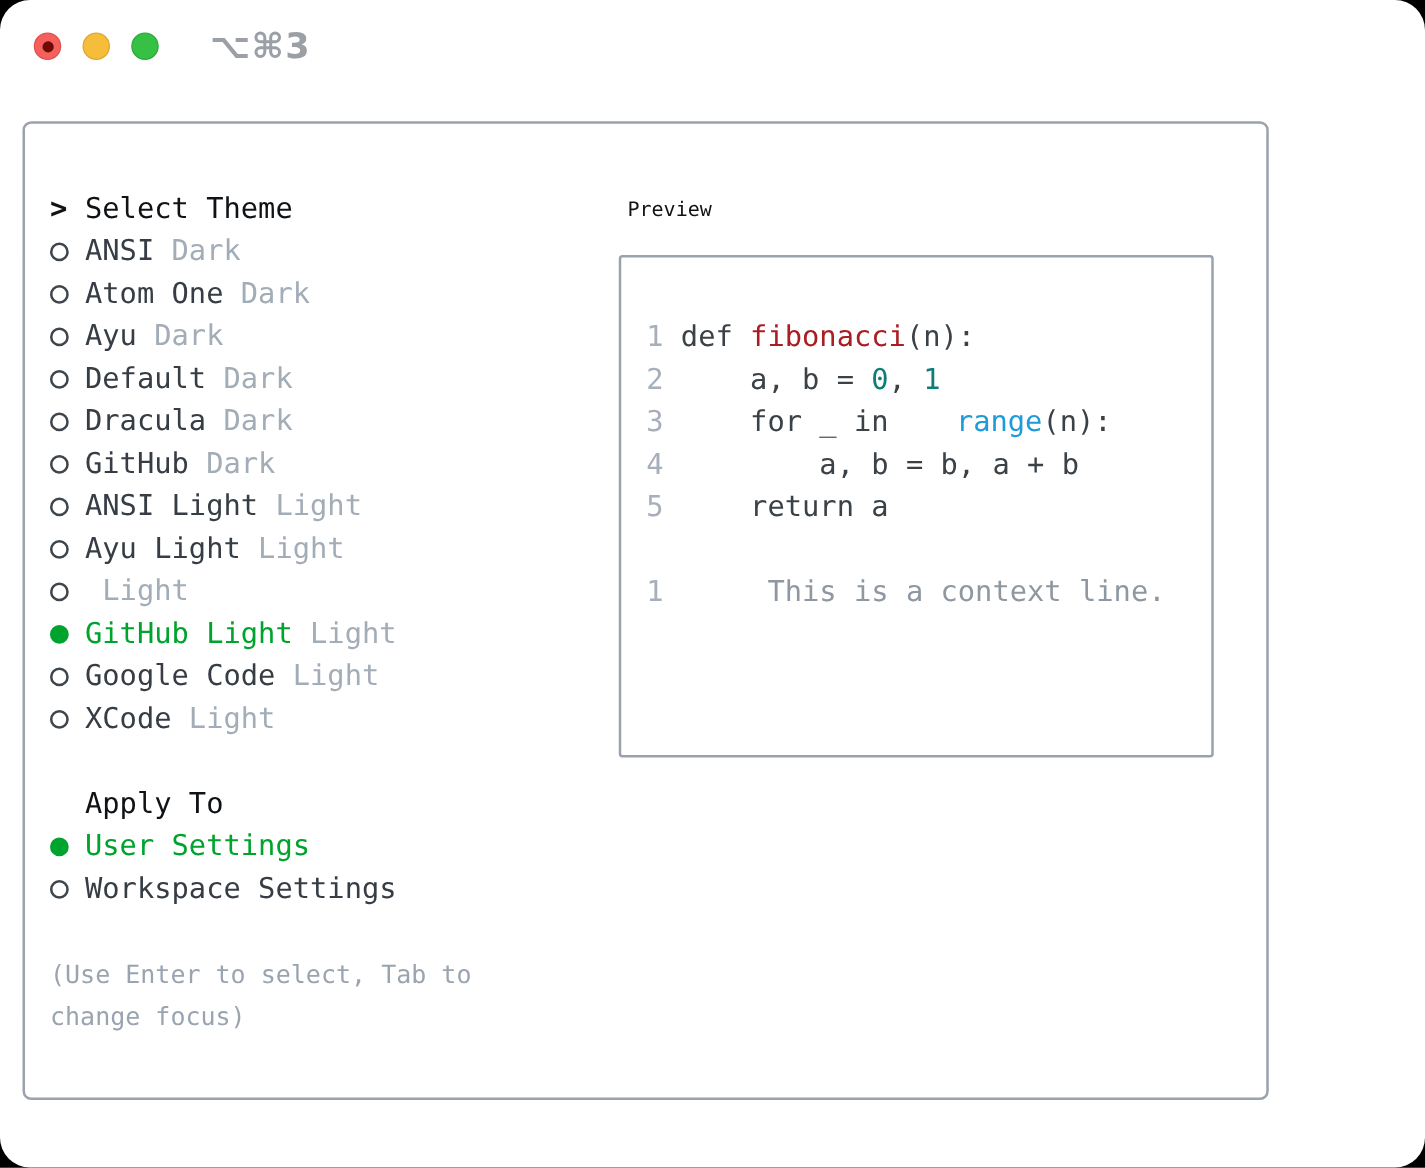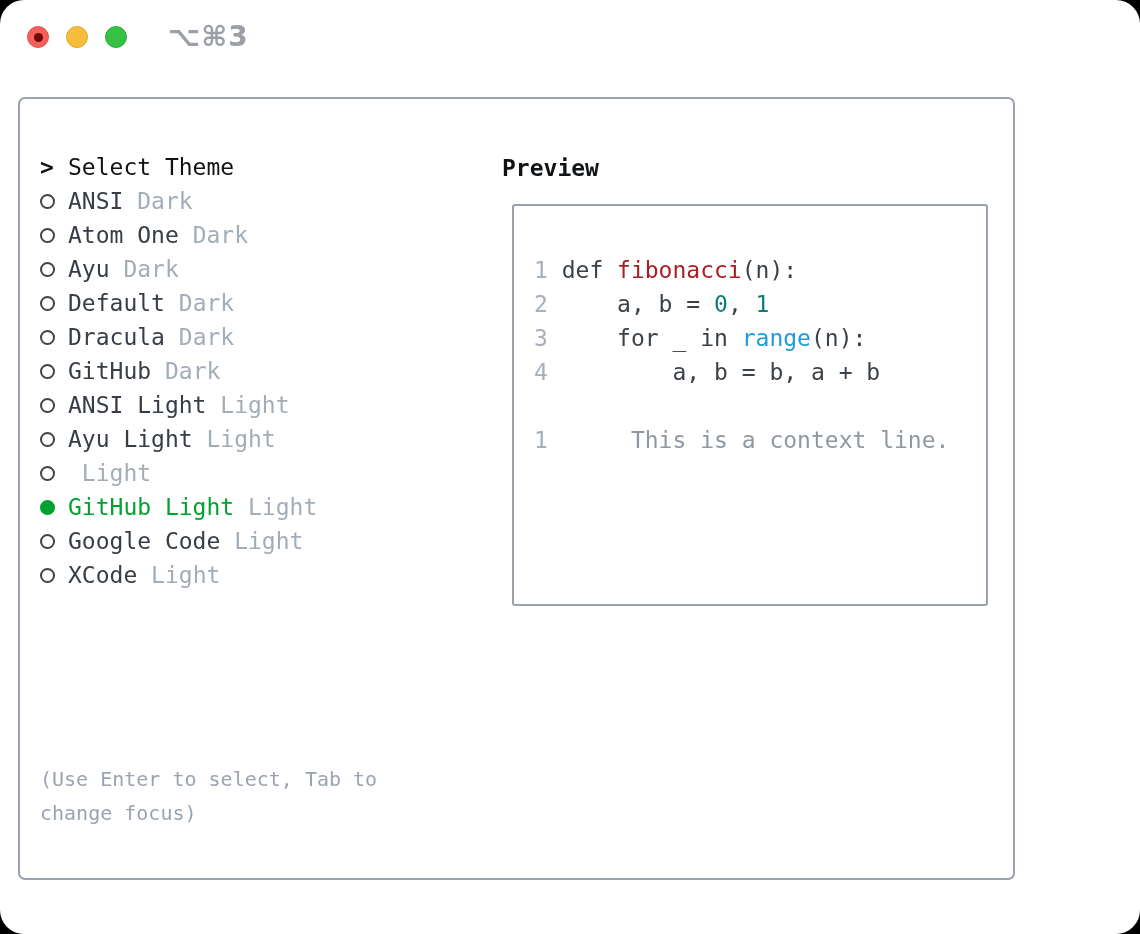--- a/index.html
+++ b/index.html
@@ -46,33 +46,33 @@
   .theme-list{position:absolute;left:20px;top:51px;}
   .apply-block{position:absolute;left:20px;top:527px;}
   .apply-title{color:var(--dark_text);padding-left:28px;}
   .hint{
     position:absolute;left:20px;top:663px;width:29.6ch;
     color:var(--hint_gray);font-size:20px;line-height:34px;
   }
   
   .preview-title{
     position:absolute;left:482px;top:52px;height:34px;line-height:34px;
-    font-size:23px;font-weight:bold;color:var(--dark_text);
+    font-size:16px;font-weight:normal;color:var(--dark_text);
   }
   .preview-box{
-    position:absolute;left:492px;top:105px;width:476px;height:402px;
+    position:absolute;left:475px;top:105px;width:476px;height:402px;
     border:2px solid var(--border_gray);border-radius:3px;
     padding:47px 11px 0 20px;overflow:hidden;
   }
   .cl{height:34px;line-height:34px;font-size:23px;white-space:pre;}
   .ln{display:inline-block;width:2ch;color:var(--line_no_gray);}
   .c-code{color:var(--code_text);}
   .c-fn{color:var(--fn_red);}
   .c-num{color:var(--num_teal);}
-  .c-builtin{color:var(--builtin_blue);}
+  .c-builtin{color:var(--builtin_blue);margin-left:40px;}
   .c-ctx{color:var(--ctx_gray);}
   .c-del{color:var(--del_red);}
   .c-add{color:var(--add_green);}
 </style>
 </head>
 <body>
 
 <div class="window">
 
   <div class="titlebar">
@@ -148,28 +148,40 @@
         <span class="label">Google Code</span>
         <span class="tag">Light</span>
       </div>
       <div class="row theme-row">
         <span class="marker"><span class="radio"></span></span>
         <span class="label">XCode</span>
         <span class="tag">Light</span>
       </div>
     </div>
 
+    <div class="apply-block">
+      <div class="row apply-title">Apply To</div>
+      <div class="row theme-row selected">
+        <span class="marker"><span class="radio"></span></span>
+        <span class="label">User Settings</span>
+      </div>
+      <div class="row theme-row">
+        <span class="marker"><span class="radio"></span></span>
+        <span class="label">Workspace Settings</span>
+      </div>
+    </div>
 
     <div class="hint">(Use Enter to select, Tab to change focus)</div>
 
     <div class="preview-title">Preview</div>
 
     <div class="preview-box">
       <div class="cl"><span class="ln">1</span><span class="c-code">def </span><span class="c-fn">fibonacci</span><span class="c-code">(n):</span></div>
       <div class="cl"><span class="ln">2</span><span class="c-code">    a, b = </span><span class="c-num">0</span><span class="c-code">, </span><span class="c-num">1</span></div>
       <div class="cl"><span class="ln">3</span><span class="c-code">    for _ in </span><span class="c-builtin">range</span><span class="c-code">(n):</span></div>
       <div class="cl"><span class="ln">4</span><span class="c-code">        a, b = b, a + b</span></div>
+      <div class="cl"><span class="ln">5</span><span class="c-code">    return a</span></div>
       <div class="cl"></div>
       <div class="cl"><span class="ln">1</span><span class="c-ctx">     This is a context line.</span></div>
     </div>
 
   </div>
 </div>
 
 </body></html>

